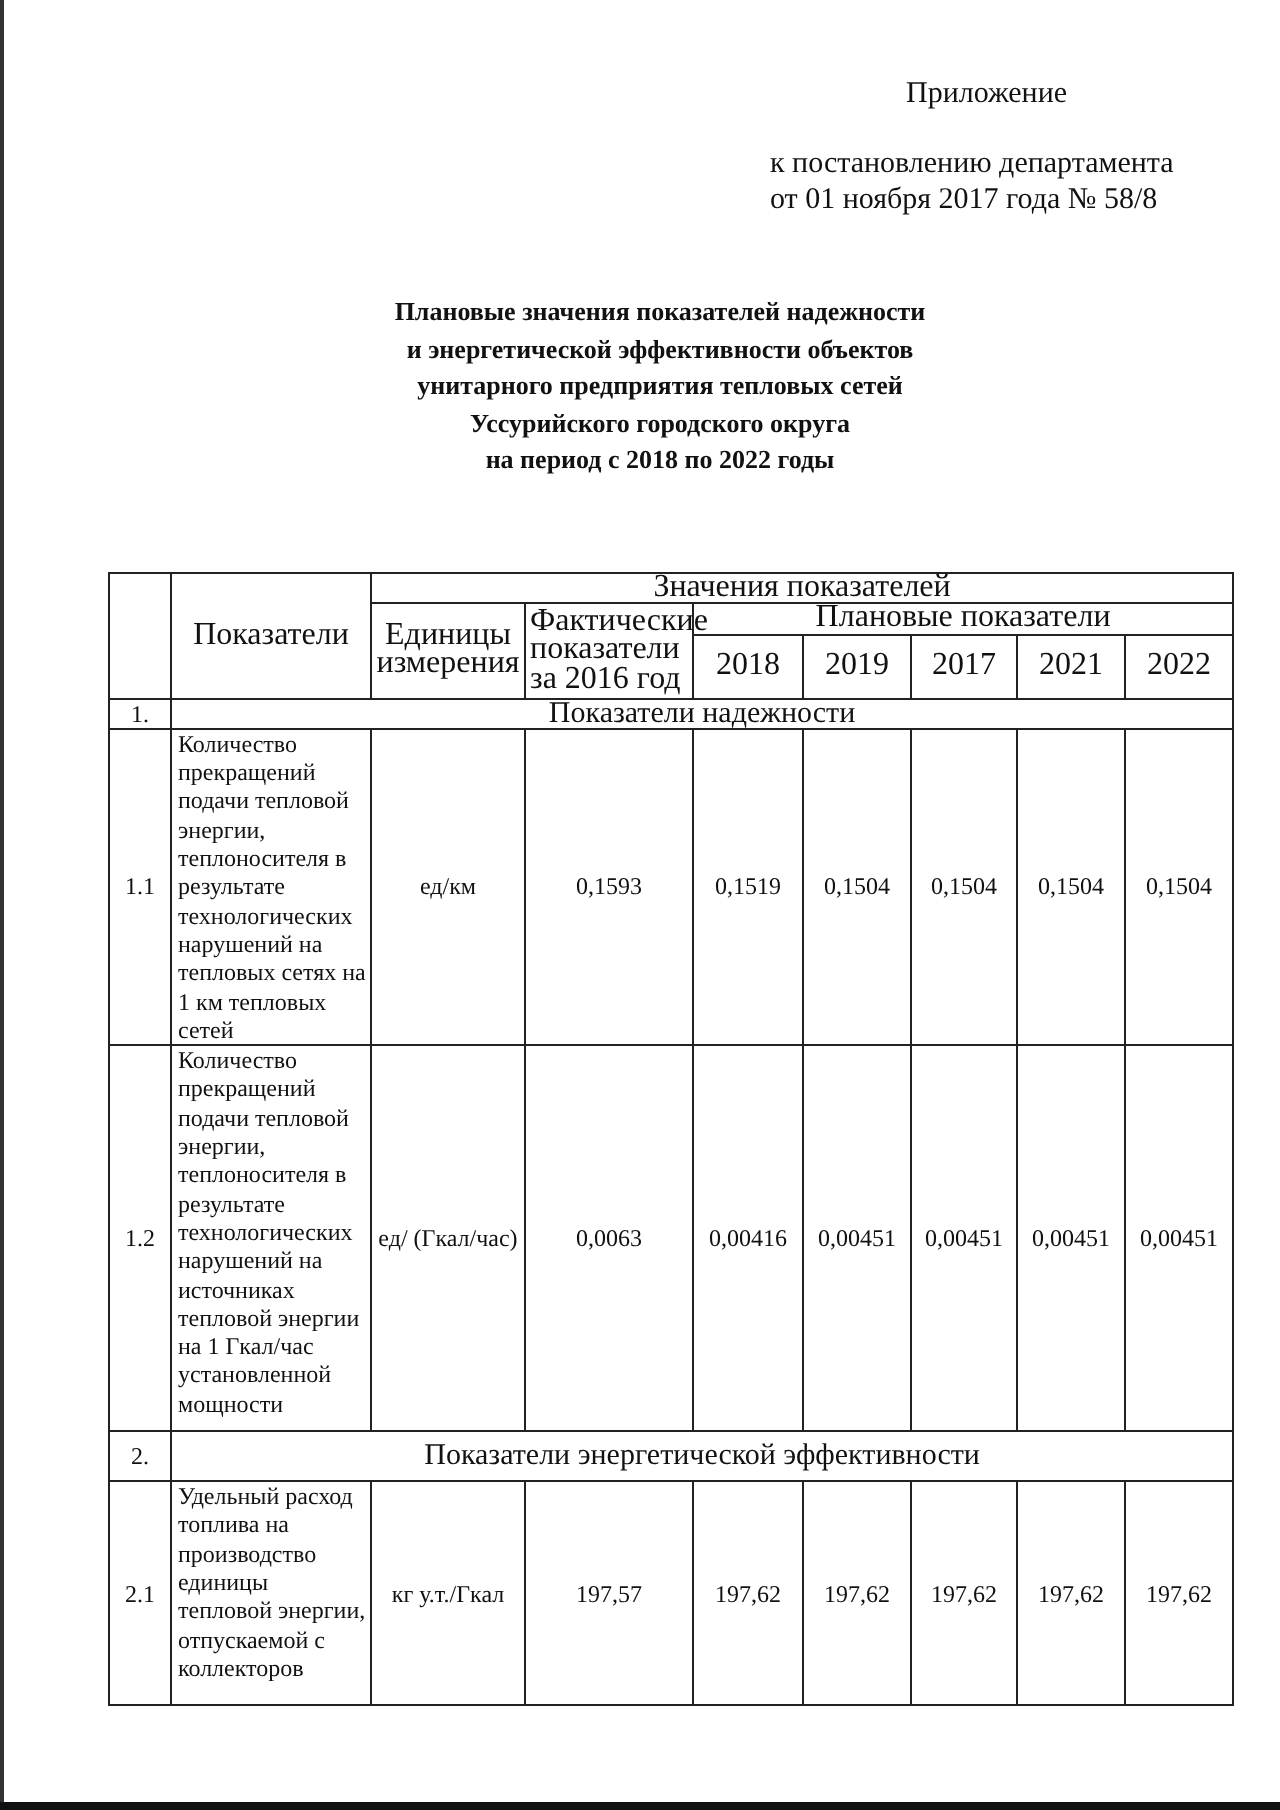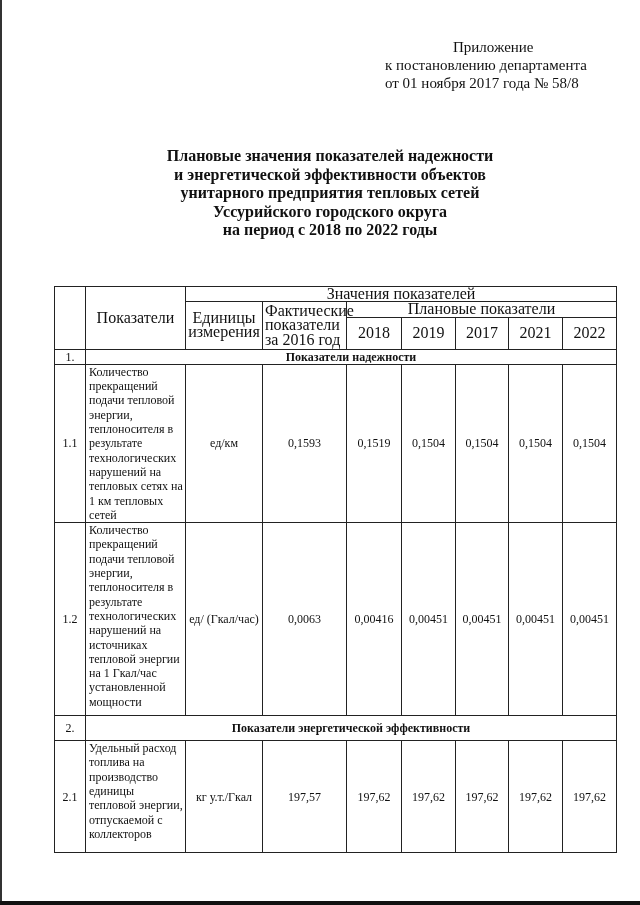--- a/index.html
+++ b/index.html
@@ -7,35 +7,35 @@
     width: 640px; height: 905px; position: relative; overflow: hidden;
     background: #ffffff; color: #111;
     font-family: "Liberation Serif", serif;
   }
   .page-edge-left { position: absolute; left: 0; top: 0; width: 2px; height: 905px; background: #333; }
   .page-edge-bottom { position: absolute; left: 0; bottom: 0; width: 640px; height: 4px; background: #111; }
   .appendix {
     position: absolute; left: 385px; top: 38px; width: 235px;
     font-size: 15px; line-height: 18px;
   }
-  .appendix .label { text-align: left; padding-left: 68px; }
+  .appendix .label { text-align: left; padding-left: 68px; margin-bottom: 17px; }
   .title {
     position: absolute; left: 120px; top: 147px; width: 420px;
-    text-align: center; font-weight: bold; font-size: 16px; line-height: 18.6px;
+    text-align: center; font-weight: bold; font-size: 13px; line-height: 18.6px;
   }
   table.grid {
     position: absolute; left: 54px; top: 286px; width: 562px;
     border-collapse: collapse; table-layout: fixed;
     font-size: 12px; line-height: 14.3px;
   }
   table.grid td {
     border: 1px solid #222; padding: 0 2px; vertical-align: middle; text-align: center;
   }
   .desc { text-align: left !important; vertical-align: top !important; padding-left: 3px !important; }
-  .sect-title { font-weight: bold; font-size: 12px; }
+  .sect-title { font-weight: normal; font-size: 15px; }
   .hdr { font-size: 16px; }
   .row-h1 td { height: 14px; }
   .row-h2 td { height: 14px; }
   .row-h3 td { height: 31px; margin-left: 41px; }
   .row-sec td { height: 14px; }
 </style>
 </head>
 <body>
 
 <div class="page-edge-left"></div>

